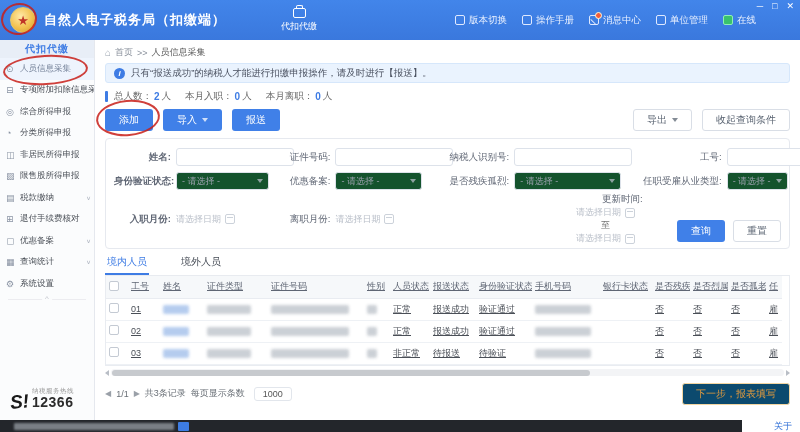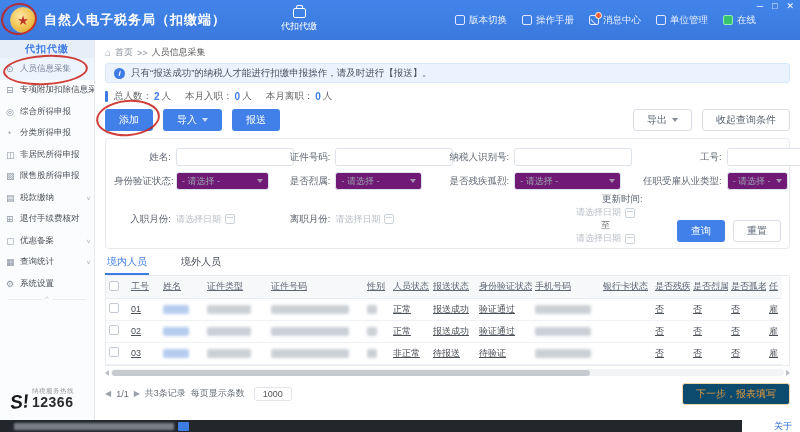--- a/index.html
+++ b/index.html
@@ -65,23 +65,23 @@
   .btn.blue { background:#4080e8; color:#fff; }
   .btn.ghost { background:#fff; color:#5a6472; border-color:#d9dee6; }
   .caret { width:0; height:0; border-left:3.5px solid transparent; border-right:3.5px solid transparent; border-top:4px solid currentColor; margin-left:5px; opacity:.75; }
   .tb-spacer { flex:1; }
 
   
   .filter-panel { margin-top:6px; border:1px solid #e6e9ef; border-radius:4px; padding:6px 8px 6px 8px; }
   .f-row { display:grid; grid-template-columns:1.02fr .95fr 1.25fr 1fr; column-gap:8px; height:24px; align-items:center; }
   .f-cell { display:flex; align-items:center; min-width:0; }
   .f-label { flex:none; text-align:right; color:#5f6674; font-size:9.5px; padding-right:5px; white-space:nowrap; }
-  .w1 { width:62px; } .w2 { width:58px; } .w3 { width:84px; } .w4 { width:98px; }
+  .w1 { width:62px;font-weight:bold; } .w2 { width:58px; } .w3 { width:84px; } .w4 { width:98px; }
   .f-input { flex:1; max-width:118px; height:18px; border:1px solid #dde2ea; border-radius:3px; background:#fff; }
-  .f-select { flex:1; max-width:118px; height:18px; border:1px solid #dde2ea; border-radius:3px; background:#701a75; display:flex; align-items:center; padding:0 5px; color:#9aa1ad; font-size:9px; cursor:pointer; }
+  .f-select { flex:1; max-width:118px; height:18px; border:1px solid #dde2ea; border-radius:3px; background:#14532d; display:flex; align-items:center; padding:0 5px; color:#9aa1ad; font-size:9px; cursor:pointer; }
   .f-select .sv { flex:1; white-space:nowrap; overflow:hidden; }
   .f-select .caret { border-top-color:#b6bcc7; }
   .f-date { display:flex; align-items:center; gap:4px; color:#b9bfc9; font-size:9px; cursor:pointer; white-space:nowrap; }
   .cal-ic { width:10px; height:10px; border:1px solid #ccd2da; border-radius:2px; position:relative; flex:none; }
   .cal-ic::before { content:""; position:absolute; top:2px; left:1px; right:1px; border-top:1px solid #ccd2da; }
   .joiner { color:#777; margin:0 4px; font-size:9px; }
   .f-actions { display:flex; justify-content:flex-end; gap:8px; margin-top:3px; height:22px; }
 
   
   .tabs { margin-top:6px; display:flex; gap:30px; border-bottom:1px solid #e8ebf0; height:21px; }
@@ -309,21 +309,21 @@
         </div>
         <div class="f-row">
           <div class="f-cell">
               <span class="f-label w1">身份验证状态:</span>
             <div class="f-select">
                 <span class="sv">- 请选择 -</span>
                 <span class="caret"></span>
               </div>
             </div>
           <div class="f-cell">
-              <span class="f-label w2">是否烈属:</span>
+              <span class="f-label w2">优惠备案:</span>
             <div class="f-select">
                 <span class="sv">- 请选择 -</span>
                 <span class="caret"></span>
               </div>
             </div>
           <div class="f-cell">
               <span class="f-label w3">是否残疾孤烈:</span>
             <div class="f-select">
                 <span class="sv">- 请选择 -</span>
                 <span class="caret"></span>

